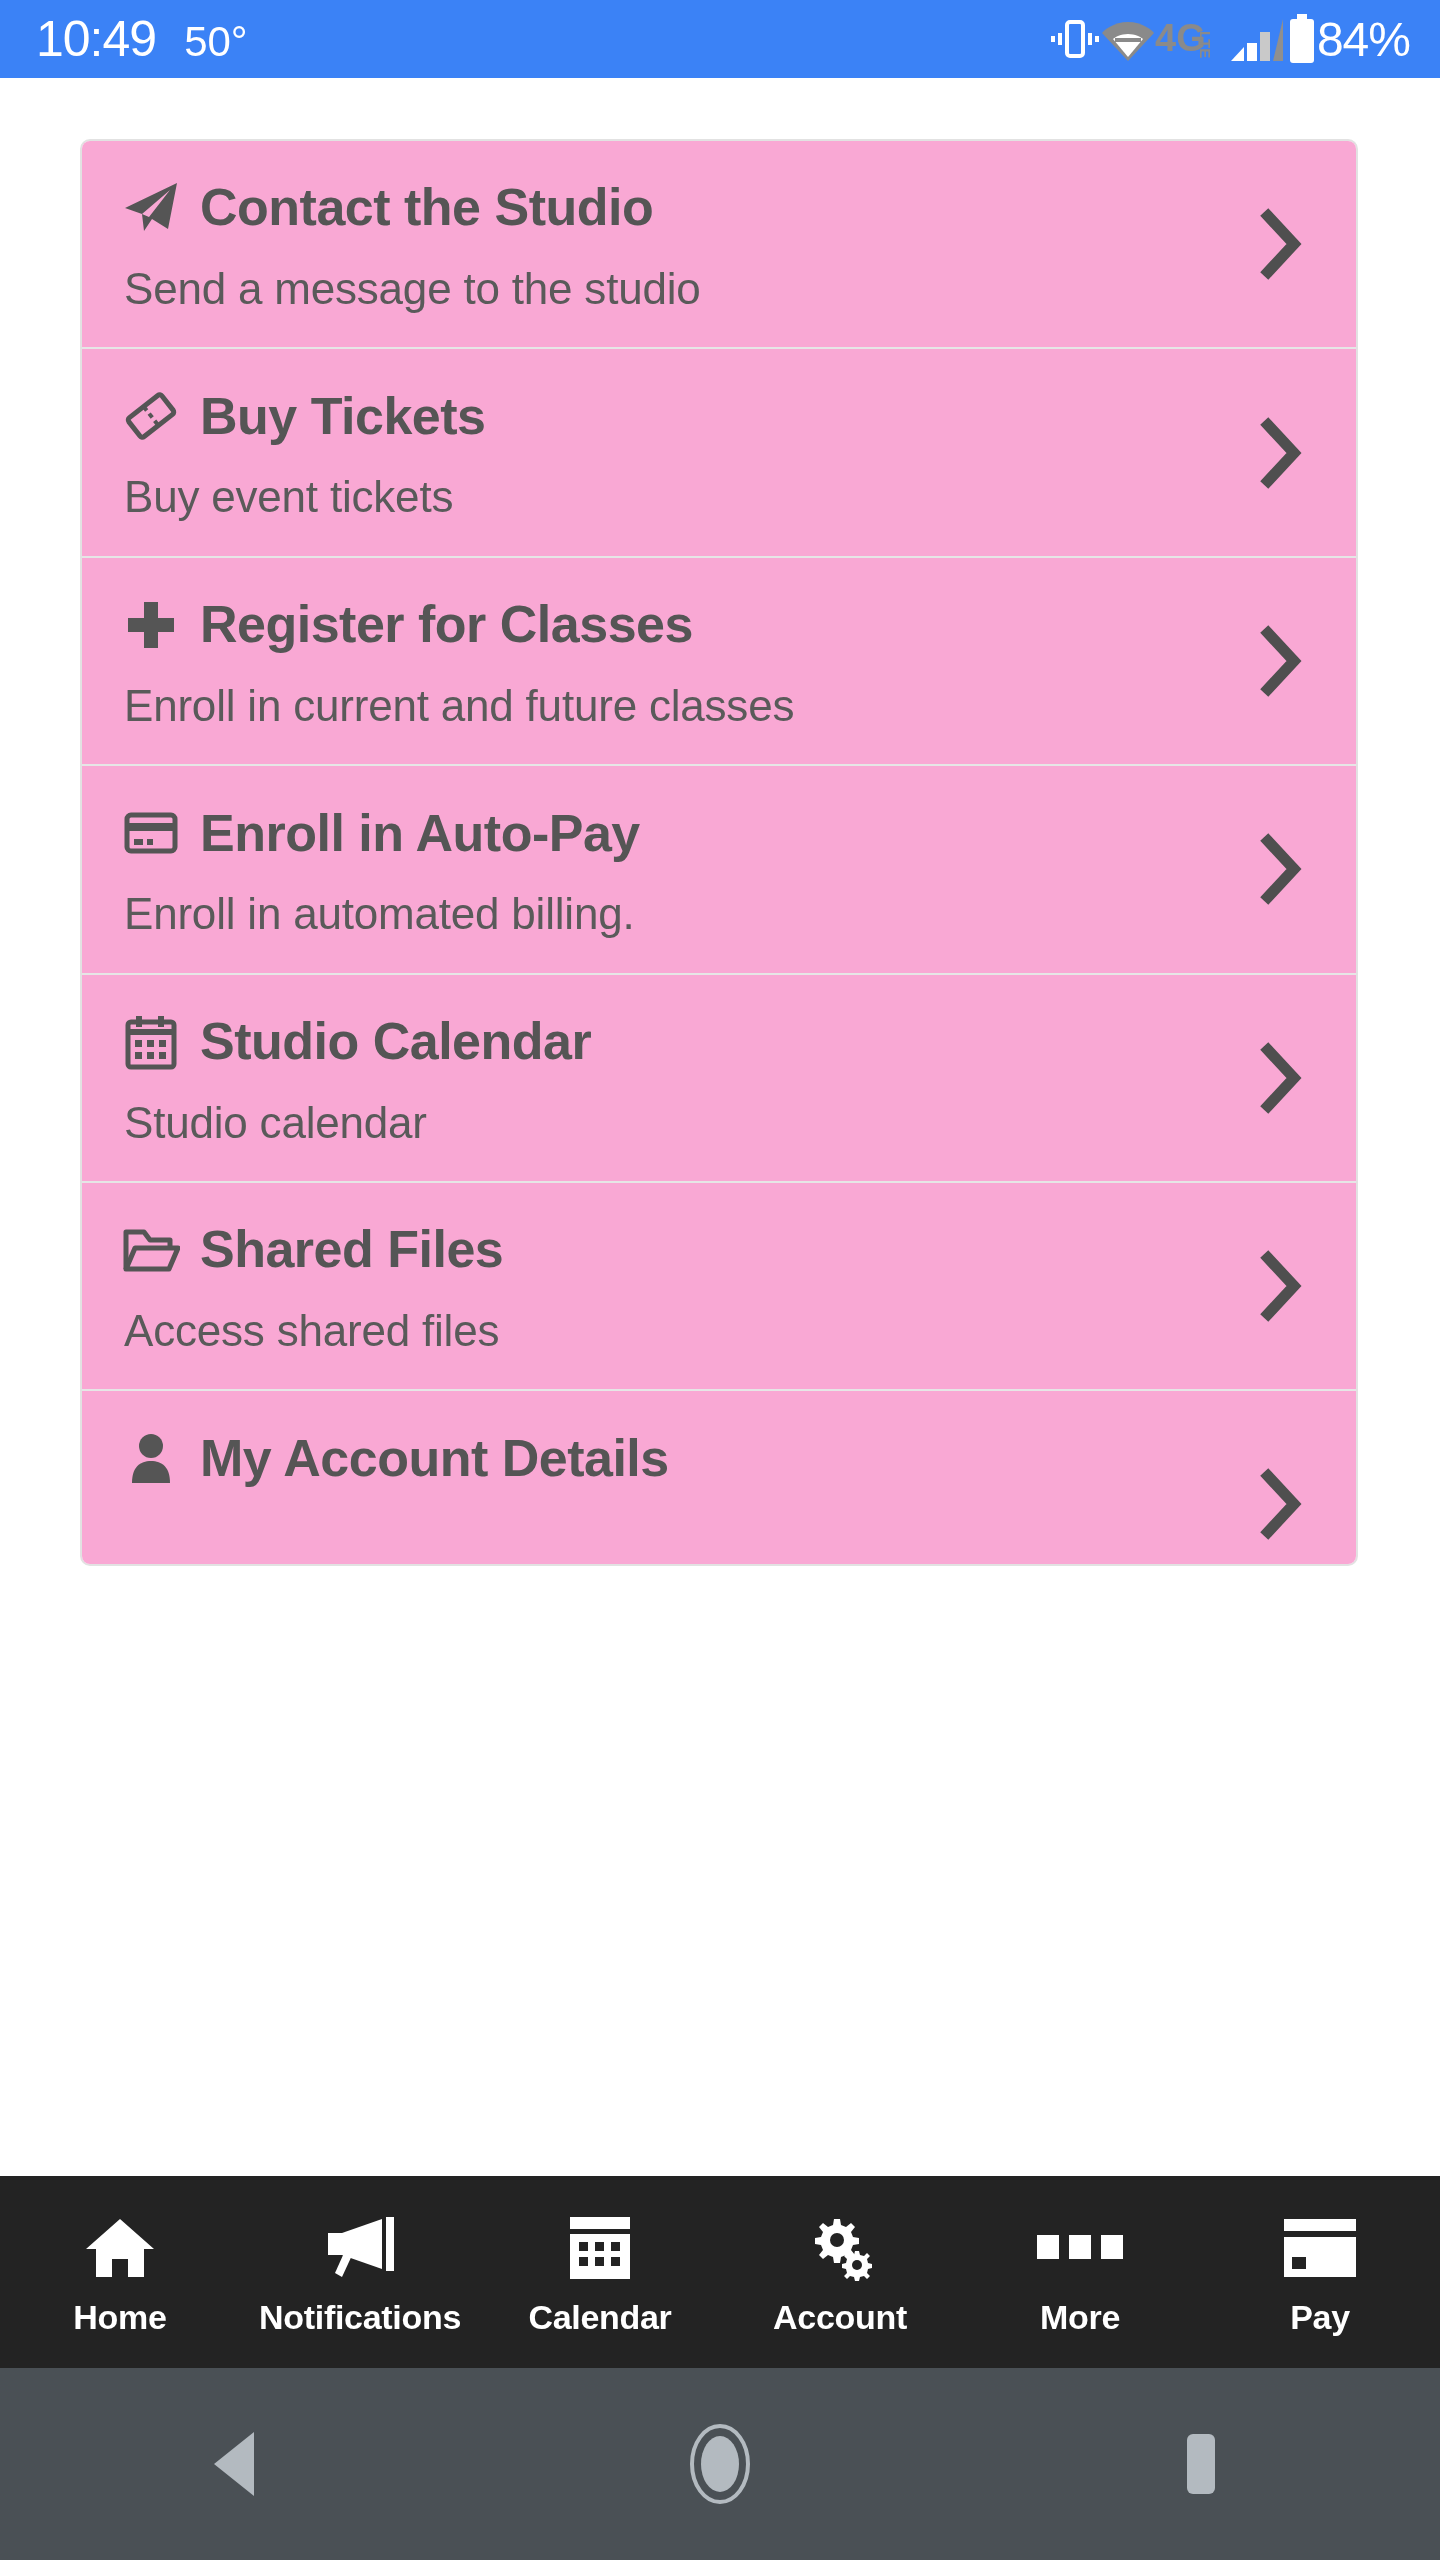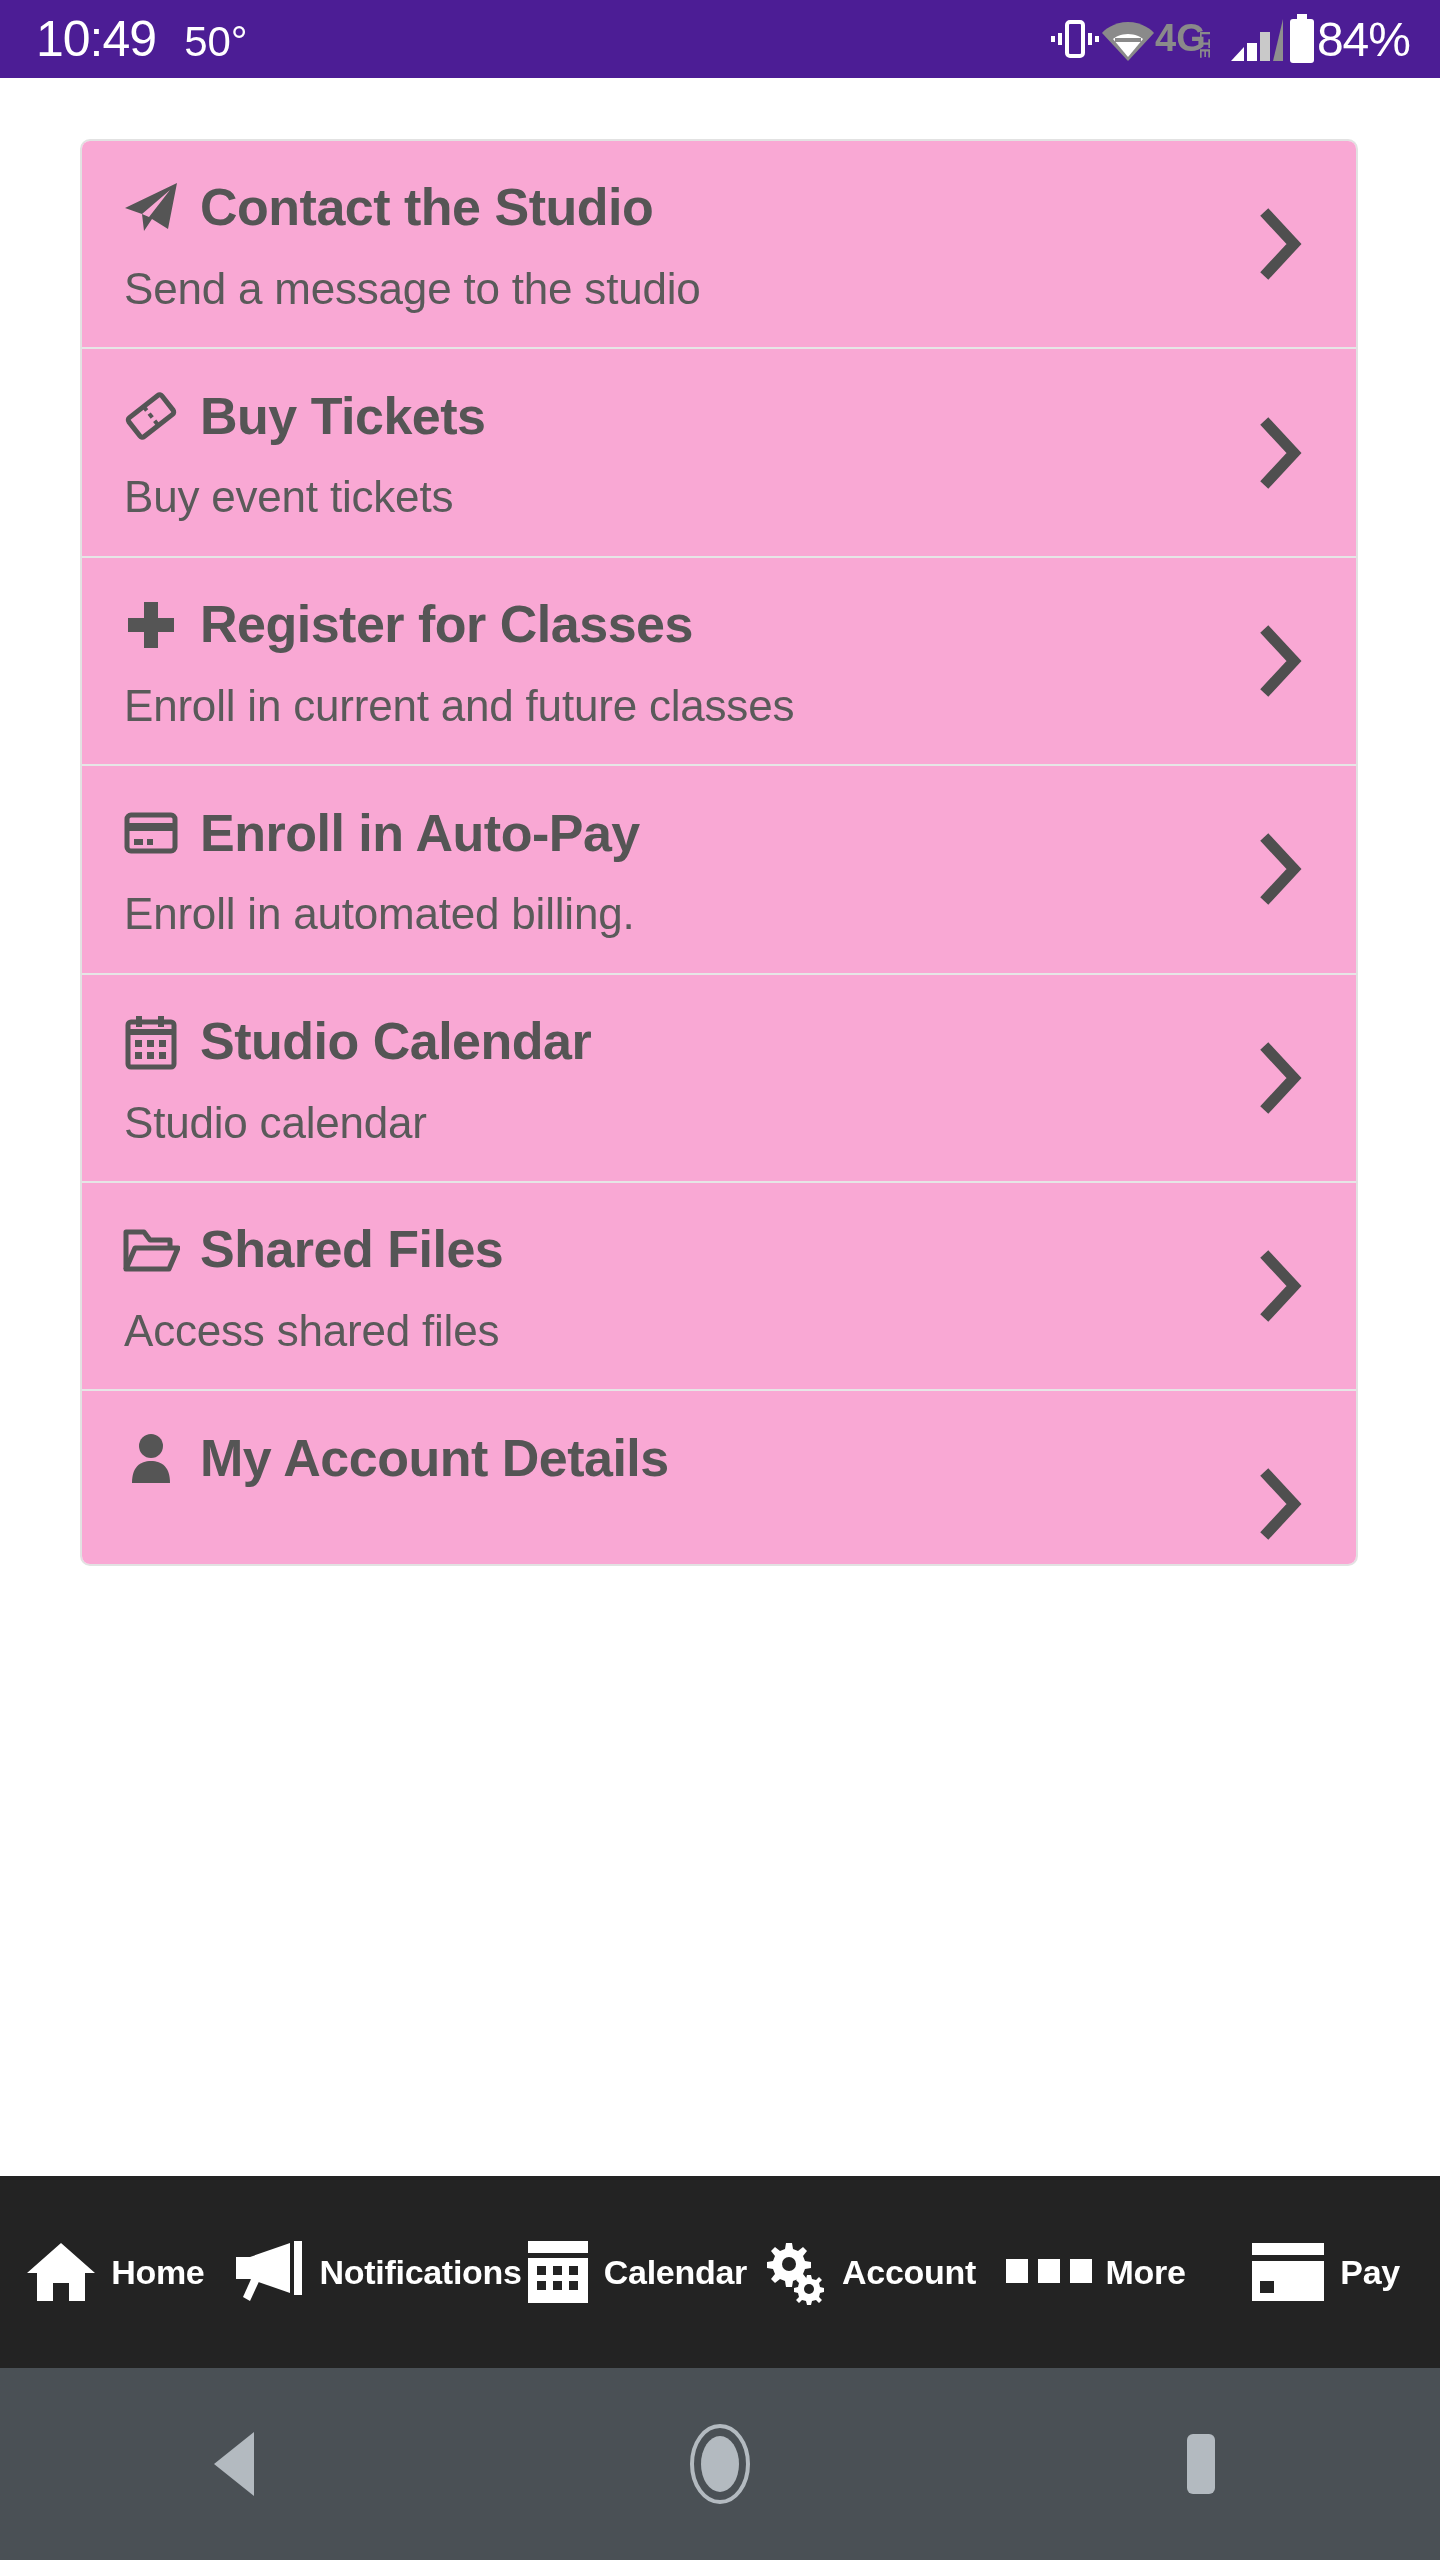--- a/index.html
+++ b/index.html
@@ -7,21 +7,21 @@
     width:1440px; height:2560px;
     background:#ffffff;
     font-family:"Liberation Sans", sans-serif;
     overflow:hidden;
   }
 
   
   .status-bar{
     position:absolute; top:0; left:0;
     width:1440px; height:78px;
-    background:#4c1d95;
+    background:#3b82f6;
     display:flex; align-items:center;
     padding:0 30px 0 36px;
     color:#ffffff;
   }
   .sb-left{ display:flex; align-items:baseline; gap:28px; }
   .sb-time{ font-size:50px; font-weight:400; letter-spacing:-1px; line-height:1; }
   .sb-temp{ font-size:42px; font-weight:400; line-height:1; }
   .sb-right{ margin-left:auto; display:flex; align-items:center; }
   .sb-icon{ display:flex; align-items:center; }
   .sb-batt-pct{ font-size:48px; font-weight:400; letter-spacing:-1px; }
@@ -70,21 +70,21 @@
 
   
   .tabbar{
     position:absolute; left:0; top:2176px;
     width:1440px; height:192px;
     background:#232323;
     display:flex; align-items:stretch;
   }
   .tab{
     flex:1 1 0;
-    display:flex; flex-direction:row;
+    display:flex; flex-direction:column;
     align-items:center; justify-content:center;
     gap:14px;
     color:#ffffff;
   }
   .tab-ico{ height:76px; display:flex; align-items:center; justify-content:center; }
   .tab-ico svg{ display:block; }
   .tab-label{
     font-size:34px; font-weight:700; letter-spacing:-0.3px;
     line-height:1; white-space:nowrap;
   }

